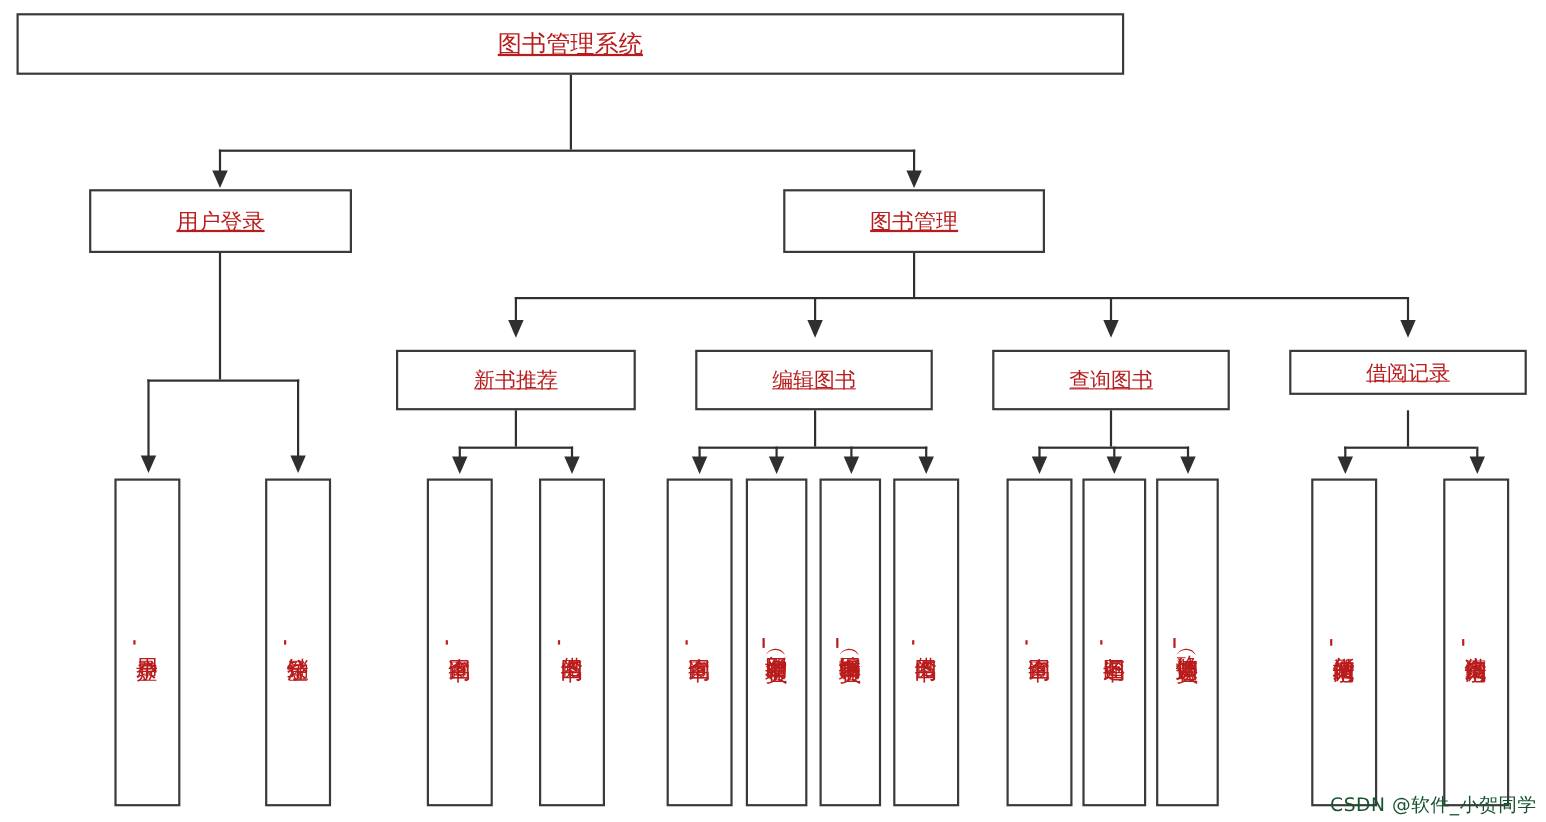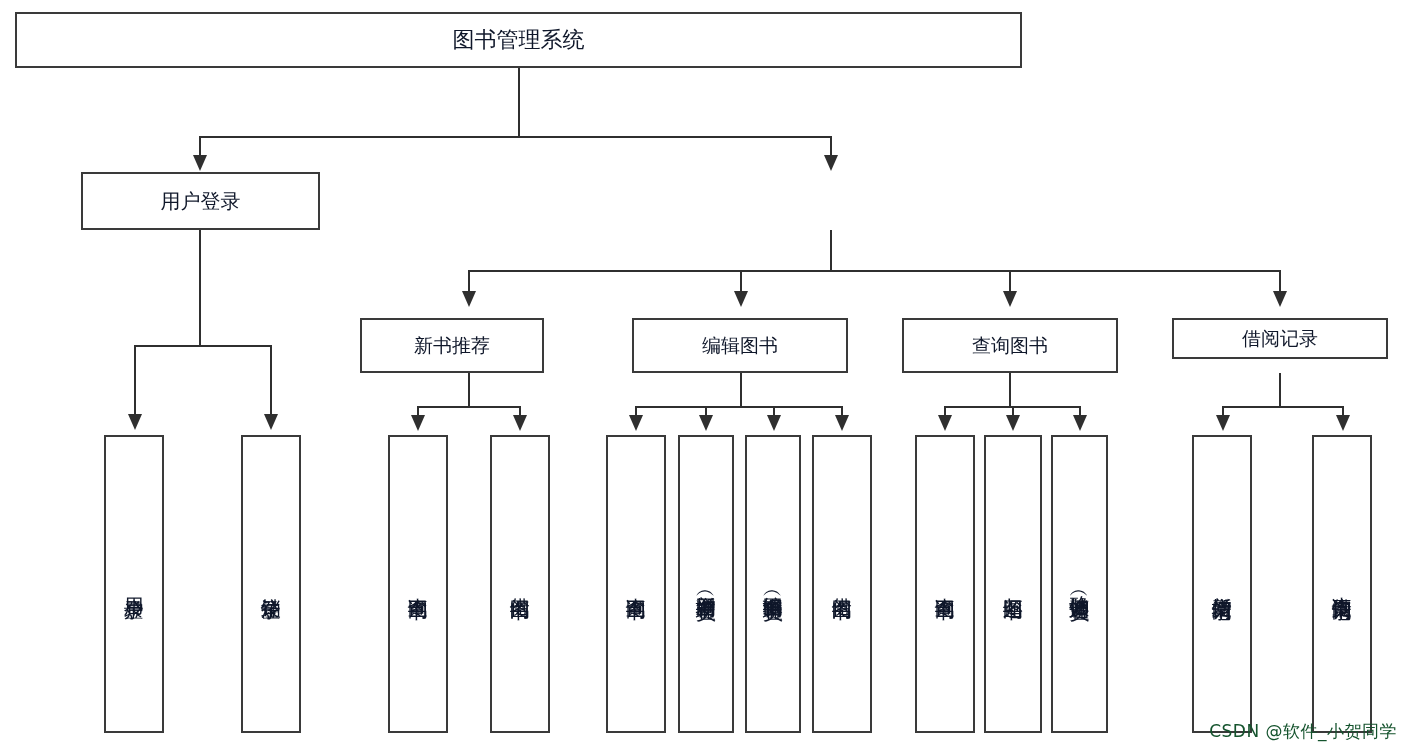--- a/index.html
+++ b/index.html
@@ -22,21 +22,22 @@
 
   
   .node {
     position: absolute;
     box-sizing: border-box;
     border: 2px solid #3a3a3a;
     background: #ffffff;
     display: flex;
     align-items: center;
     justify-content: center;
-    color: #0f172a;
+    color: #b91c1c;
+    text-decoration: underline;
   }
   .node.root {
     font-size: 22px;
   }
   .node.lvl2 {
     font-size: 20px;
   }
   .node.lvl3 {
     font-size: 19px;
   }
@@ -99,40 +100,43 @@
 
   <div class="line vline" style="left:199px; top:136px; width:2px; height:22px;"></div>
   <div class="arrow" style="left:193px; top:155px;"></div>
   <div class="line vline" style="left:830px; top:136px; width:2px; height:22px;"></div>
   <div class="arrow" style="left:824px; top:155px;"></div>
 
   <div class="node lvl2" style="left:81px; top:172px; width:239px; height:58px;">
     <span class="label">用户登录</span>
   </div>
 
+  <div class="node lvl2" style="left:712px; top:172px; width:238px; height:58px;">
+    <span class="label">图书管理</span>
+  </div>
 
   <div class="line vline" style="left:199px; top:230px; width:2px; height:115px;"></div>
   <div class="line hline" style="left:134px; top:345px; width:138px; height:2px;"></div>
   <div class="line vline" style="left:134px; top:345px; width:2px; height:72px;"></div>
   <div class="arrow" style="left:128px; top:414px;"></div>
   <div class="line vline" style="left:270px; top:345px; width:2px; height:72px;"></div>
   <div class="arrow" style="left:264px; top:414px;"></div>
 
   <div class="line vline" style="left:830px; top:230px; width:2px; height:40px;"></div>
   <div class="line hline" style="left:468px; top:270px; width:812px; height:2px;"></div>
   <div class="line vline" style="left:468px; top:270px; width:2px; height:24px;"></div>
   <div class="arrow" style="left:462px; top:291px;"></div>
   <div class="line vline" style="left:740px; top:270px; width:2px; height:24px;"></div>
   <div class="arrow" style="left:734px; top:291px;"></div>
   <div class="line vline" style="left:1009px; top:270px; width:2px; height:24px;"></div>
   <div class="arrow" style="left:1003px; top:291px;"></div>
   <div class="line vline" style="left:1279px; top:270px; width:2px; height:24px;"></div>
   <div class="arrow" style="left:1273px; top:291px;"></div>
 
-  <div class="node lvl3" style="left:360px; top:318px; width:184px; height:55px;">
+  <div class="node lvl3" style="left:360px; top:318px; width:218px; height:55px;">
     <span class="label">新书推荐</span>
   </div>
   <div class="node lvl3" style="left:632px; top:318px; width:216px; height:55px;">
     <span class="label">编辑图书</span>
   </div>
   <div class="node lvl3" style="left:902px; top:318px; width:216px; height:55px;">
     <span class="label">查询图书</span>
   </div>
   <div class="node lvl3" style="left:1172px; top:318px; width:216px; height:41px;">
     <span class="label">借阅记录</span>

